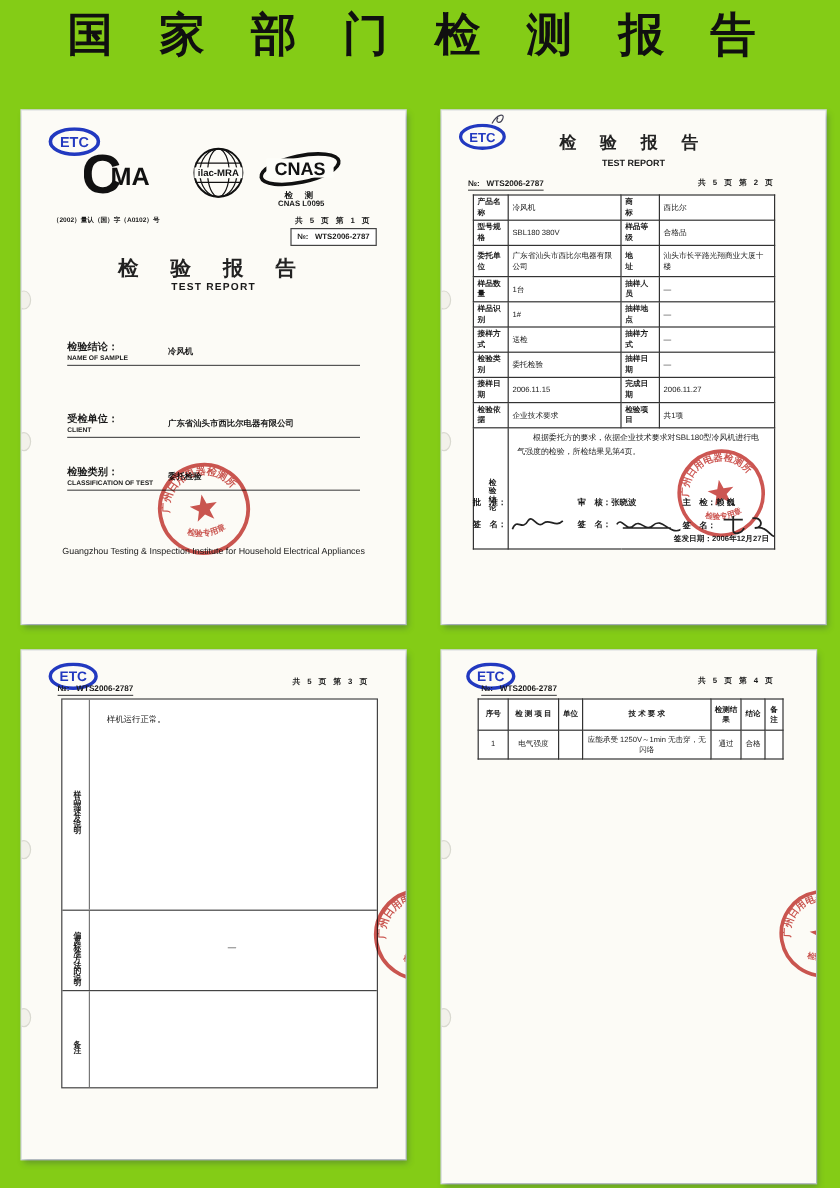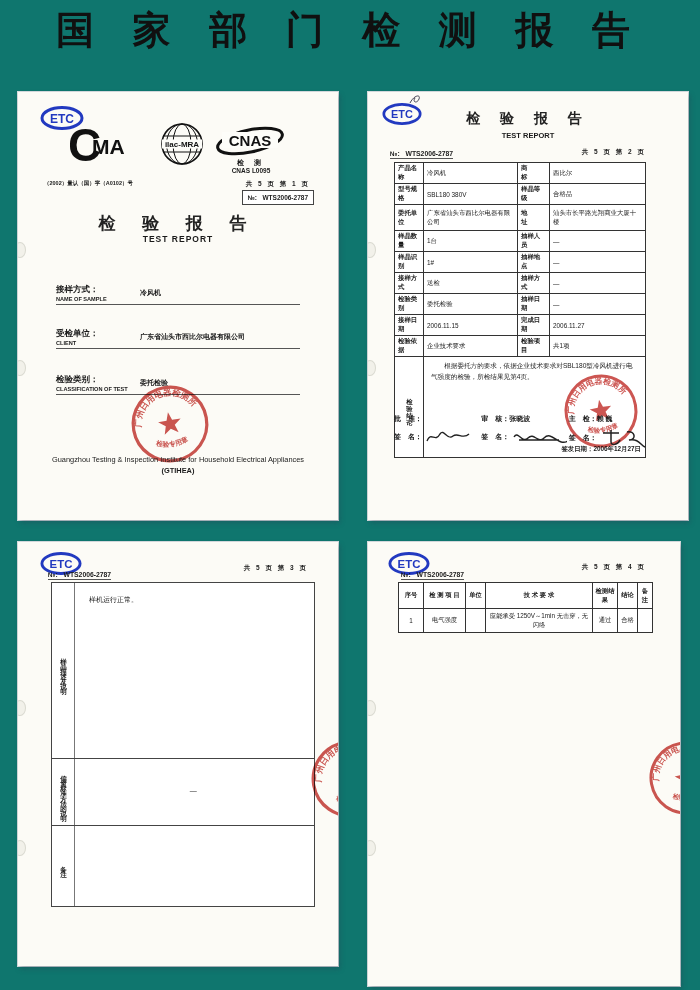--- a/index.html
+++ b/index.html
@@ -1,17 +1,17 @@
 <!DOCTYPE html>
 <html><head>
 <meta charset="utf-8">
 <style>
   html,body{margin:0;padding:0;}
   body{font-family:"Liberation Sans",sans-serif;}
-  .canvas{position:relative;width:700px;height:990px;background:#0f766e;overflow:hidden;}
+  .canvas{position:relative;width:700px;height:990px;background:#84cc16;overflow:hidden;}
 
   
   .banner{position:absolute;top:0;left:0;width:700px;text-align:center;color:#101010;}
   .banner .t1{margin-top:8px;font-size:38px;font-weight:bold;letter-spacing:14px;line-height:44px;}
   .banner .t2{font-size:29px;font-weight:bold;letter-spacing:4px;line-height:34px;}
 
   
   .page{position:absolute;background:#fcfbf6;box-shadow:2px 3px 5px rgba(40,60,80,.35),0 0 0 1px #d7dde0;overflow:hidden;color:#1a1a1a;}
   .p1{left:18px;top:92px;width:320px;height:428px;}
   .p2{left:368px;top:92px;width:320px;height:428px;}
@@ -121,51 +121,50 @@
     <div class="abs nobox" style="right:24px;top:98px;">
       <span>№:</span>&nbsp;&nbsp;
       <span>WTS2006-2787</span>
     </div>
 
     <div class="abs ctr rep-title" style="top:120px;">检 验 报 告</div>
     <div class="abs ctr rep-sub" style="top:142px;">TEST REPORT</div>
 
     <div class="field" style="top:192px;">
       <div class="flabel">
-        <div class="cn">接样方式：</div>
+        <div class="cn">检验结论：</div>
         <div class="en">NAME OF SAMPLE</div>
       </div>
       <div class="fval">冷风机</div>
     </div>
-    <div class="field" style="top:236px;">
+    <div class="field" style="top:252px;">
       <div class="flabel">
         <div class="cn">受检单位：</div>
         <div class="en">CLIENT</div>
       </div>
       <div class="fval">广东省汕头市西比尔电器有限公司</div>
     </div>
-    <div class="field" style="top:282px;">
+    <div class="field" style="top:296px;">
       <div class="flabel">
         <div class="cn">检验类别：</div>
         <div class="en">CLASSIFICATION OF TEST</div>
       </div>
       <div class="fval">委托检验</div>
     </div>
 
     <svg class="abs stamp" style="left:112px;top:292px;" width="80" height="80" viewBox="0 0 100 100">
       <circle cx="50" cy="50" r="46" fill="none" stroke="#c1302b" stroke-width="4"></circle>
       <polygon points="50,35 53.5,45.1 64.3,45.4 55.7,51.9 58.8,62.1 50,56 41.2,62.1 44.3,51.9 35.7,45.4 46.5,45.1" fill="#c1302b"></polygon>
       <path id="s1t" d="M 50,50 m -36,0 a 36,36 0 1,1 72,0" fill="none"></path>
       <text font-size="10.5" fill="#c1302b" font-weight="bold"><textPath href="#s1t" startOffset="2">广州日用电器检测所</textPath></text>
       <path id="s1b" d="M 26,72 q 24,12 48,0" fill="none"></path>
       <text font-size="8.5" fill="#c1302b" font-weight="bold"><textPath href="#s1b" startOffset="2">检验专用章</textPath></text>
     </svg>
 
     <div class="abs ctr inst-en" style="top:363px;">Guangzhou Testing &amp; Inspection Institute for Household Electrical Appliances</div>
-    <div class="abs ctr inst-ab" style="top:374px;">(GTIHEA)</div>
   </section>
 
   <section class="page p2">
     <div class="hole" style="top:150px;"></div>
     <div class="hole" style="top:268px;"></div>
 
     <svg class="abs" style="left:40px;top:1px;" width="16" height="12" viewBox="0 0 16 12">
       <path d="M2,10 C6,2 13,1 11,6 C9,11 4,9 7,5" stroke="#445" stroke-width="1" fill="none"></path>
     </svg>
     <svg class="abs etc-svg" style="left:14px;top:11px;" width="40" height="22" viewBox="0 0 44 24">

